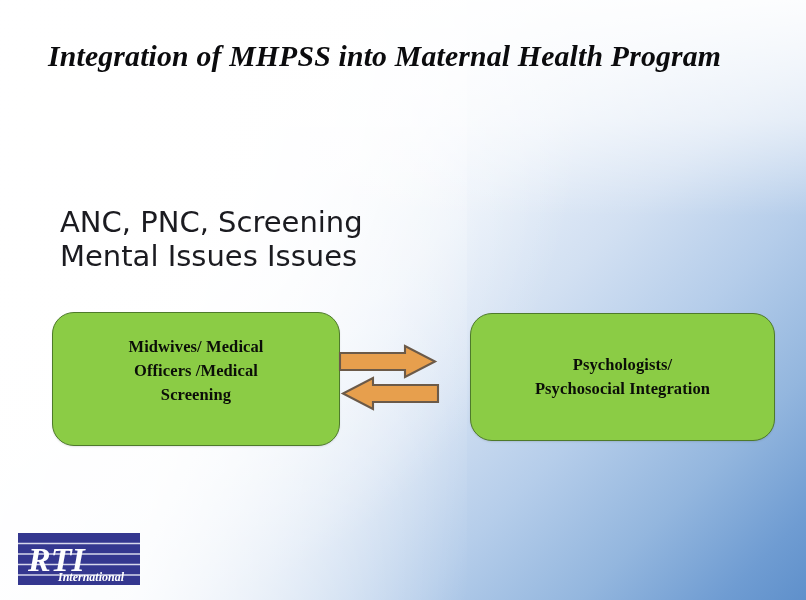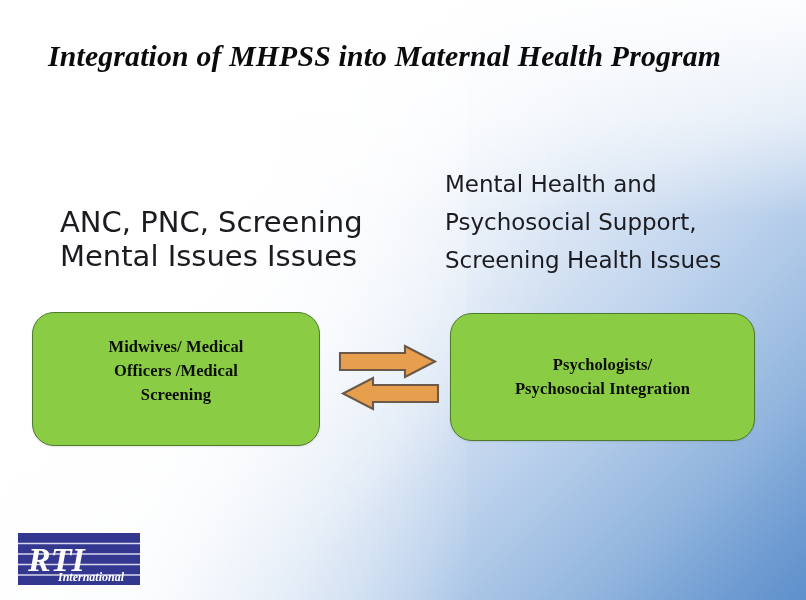--- a/index.html
+++ b/index.html
@@ -102,20 +102,21 @@
     z-index: 4;
     box-sizing: border-box;
     background: #8bcc45;
     border: 1.6px solid #4e7a2b;
     border-radius: 22px;
     display: flex;
     align-items: center;
     justify-content: center;
     text-align: center;
     box-shadow: 0 1px 2px rgba(0,0,0,0.10);
+    margin-left: 20px;
   }
   .role-box .box-text {
     font-family: "Liberation Serif", "DejaVu Serif", serif;
     font-weight: bold;
     font-size: 16.5px;
     line-height: 24px;
     color: #0b0e08;
     letter-spacing: 0.1px;
     padding: 0 10px;
   }
@@ -161,25 +162,20 @@
 
 <div id="slide">
 
   <div class="layer" id="title">Integration of MHPSS into Maternal Health Program</div>
 
   <div class="layer caption" id="caption-left">
     <span class="line">ANC, PNC, Screening</span>
     <span class="line">Mental Issues Issues</span>
   </div>
 
-  <div class="layer caption" id="caption-right">
-    <span class="line">Mental Health and</span>
-    <span class="line">Psychosocial Support,</span>
-    <span class="line">Screening Health Issues</span>
-  </div>
 
   <div class="role-box" id="box-left">
     <div class="box-text">
       <span class="line">Midwives/ Medical</span>
       <span class="line">Officers /Medical</span>
       <span class="line">Screening</span>
     </div>
   </div>
 
   <div class="role-box" id="box-right">

